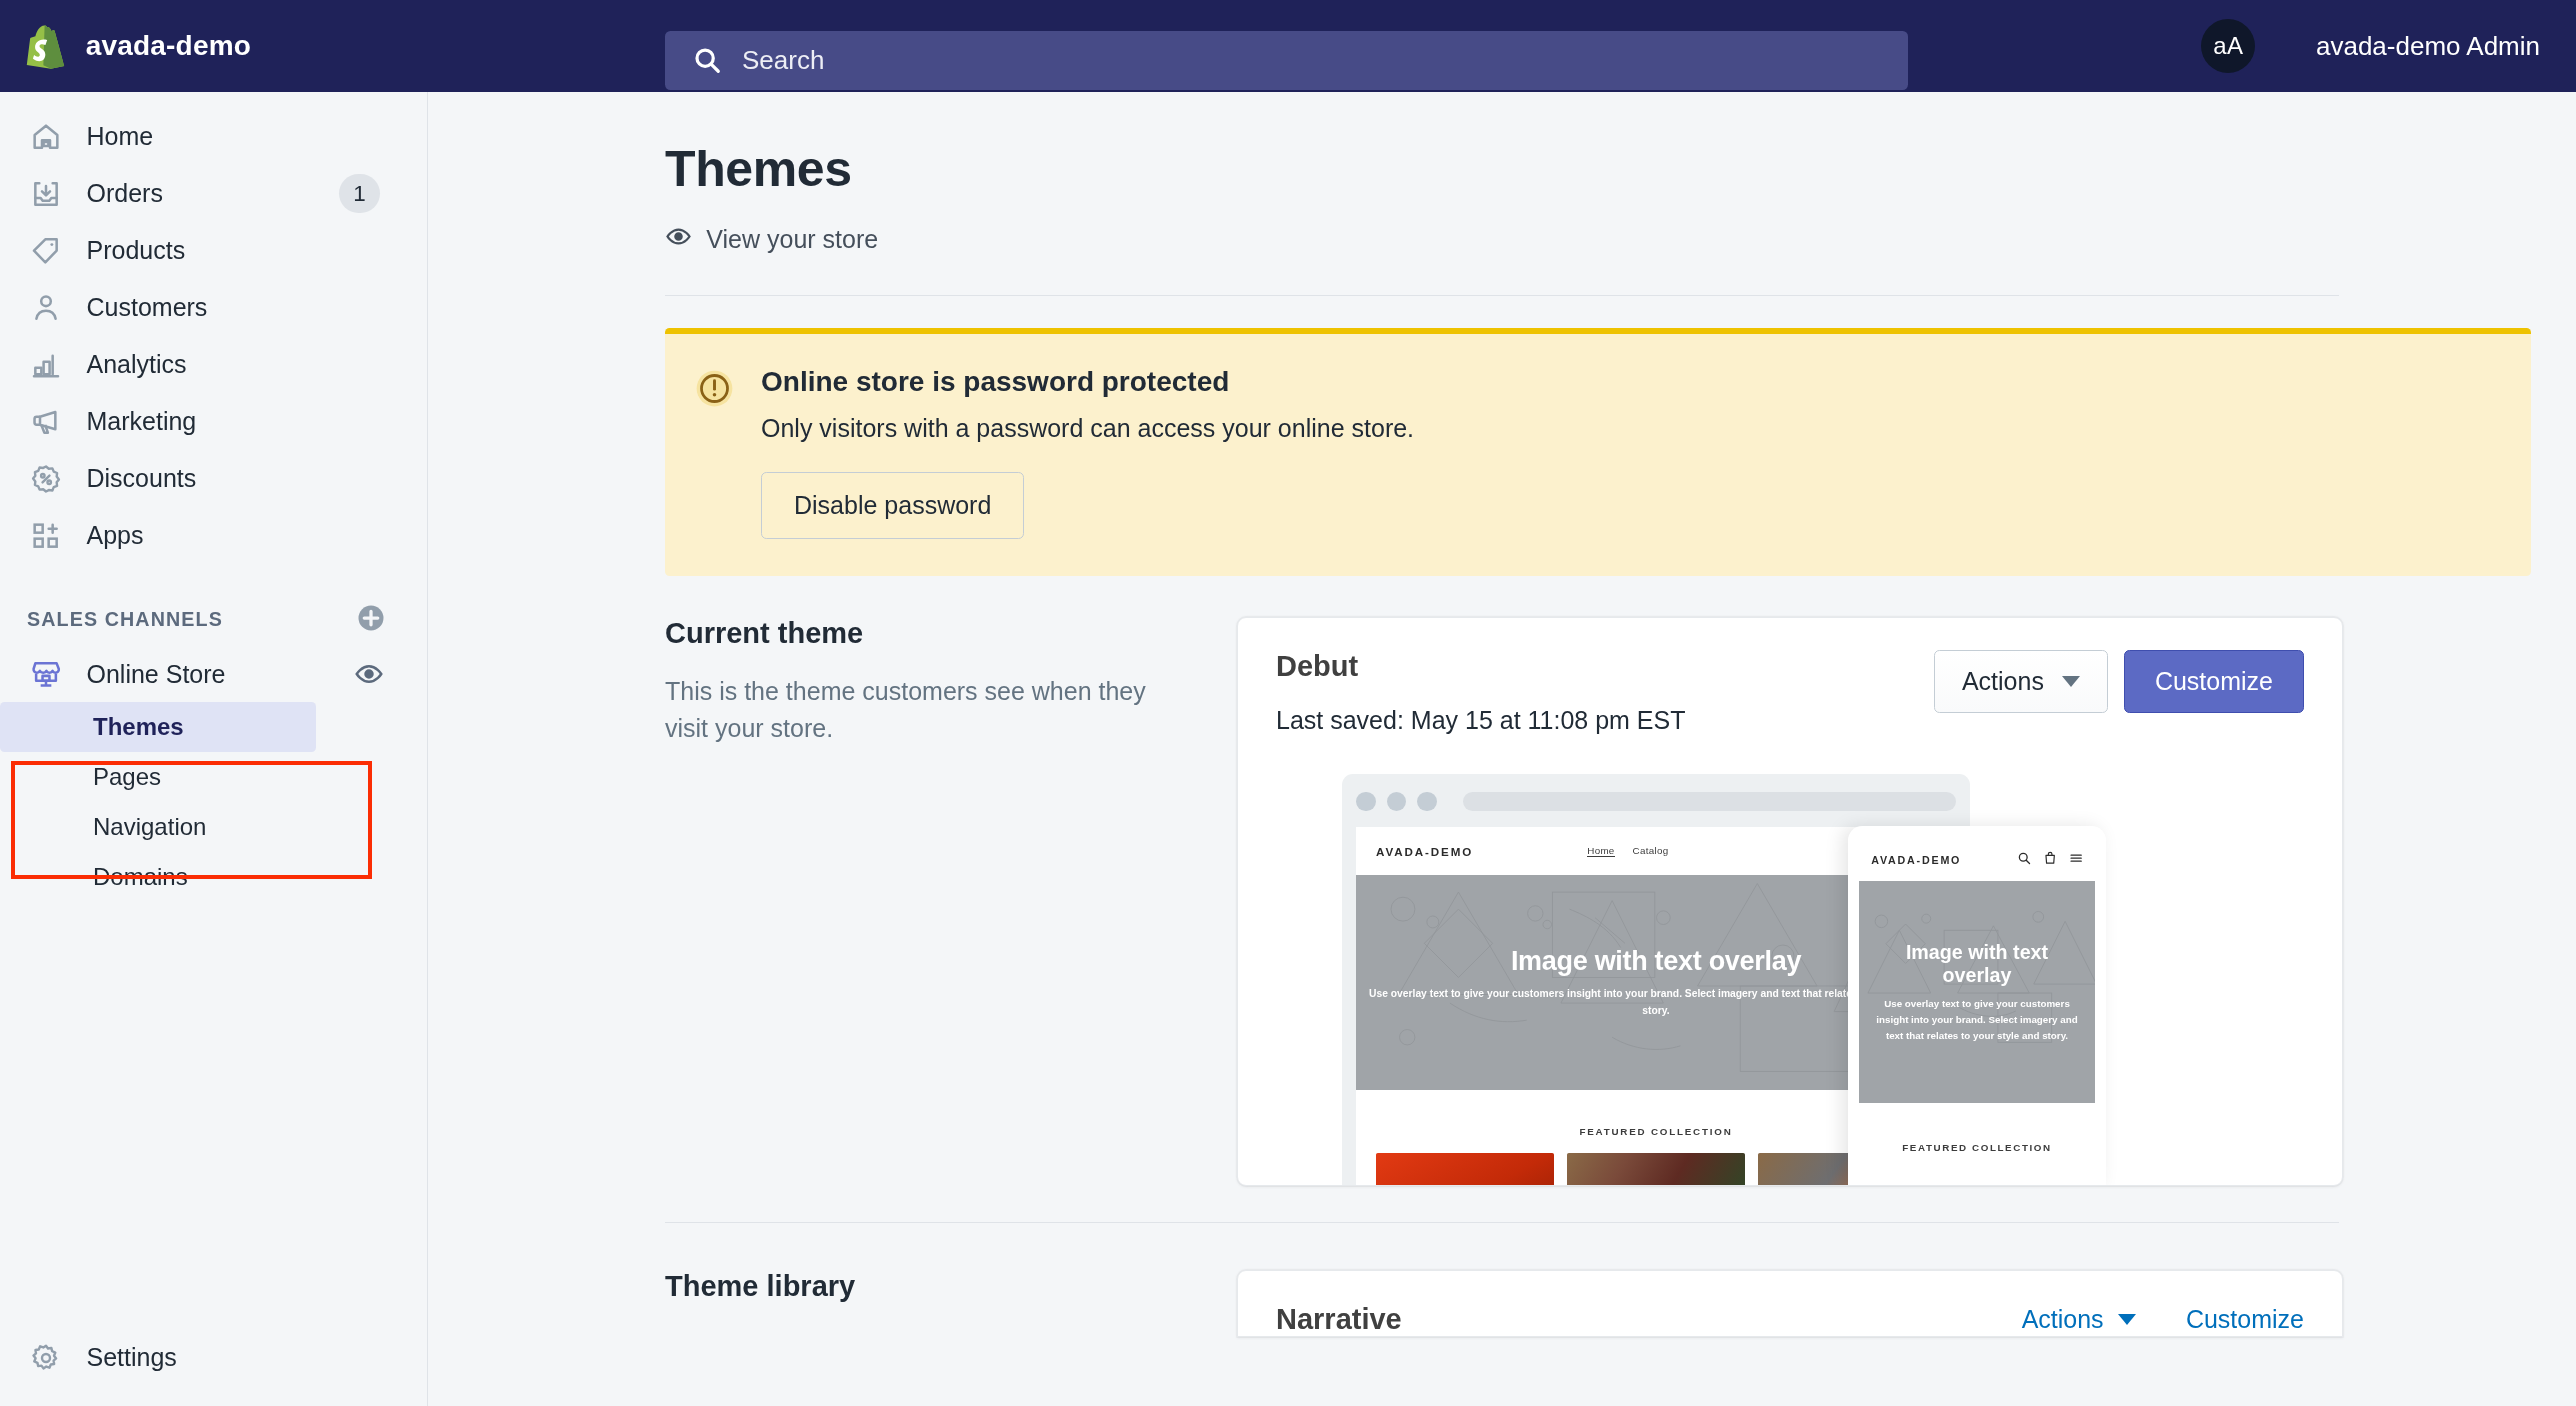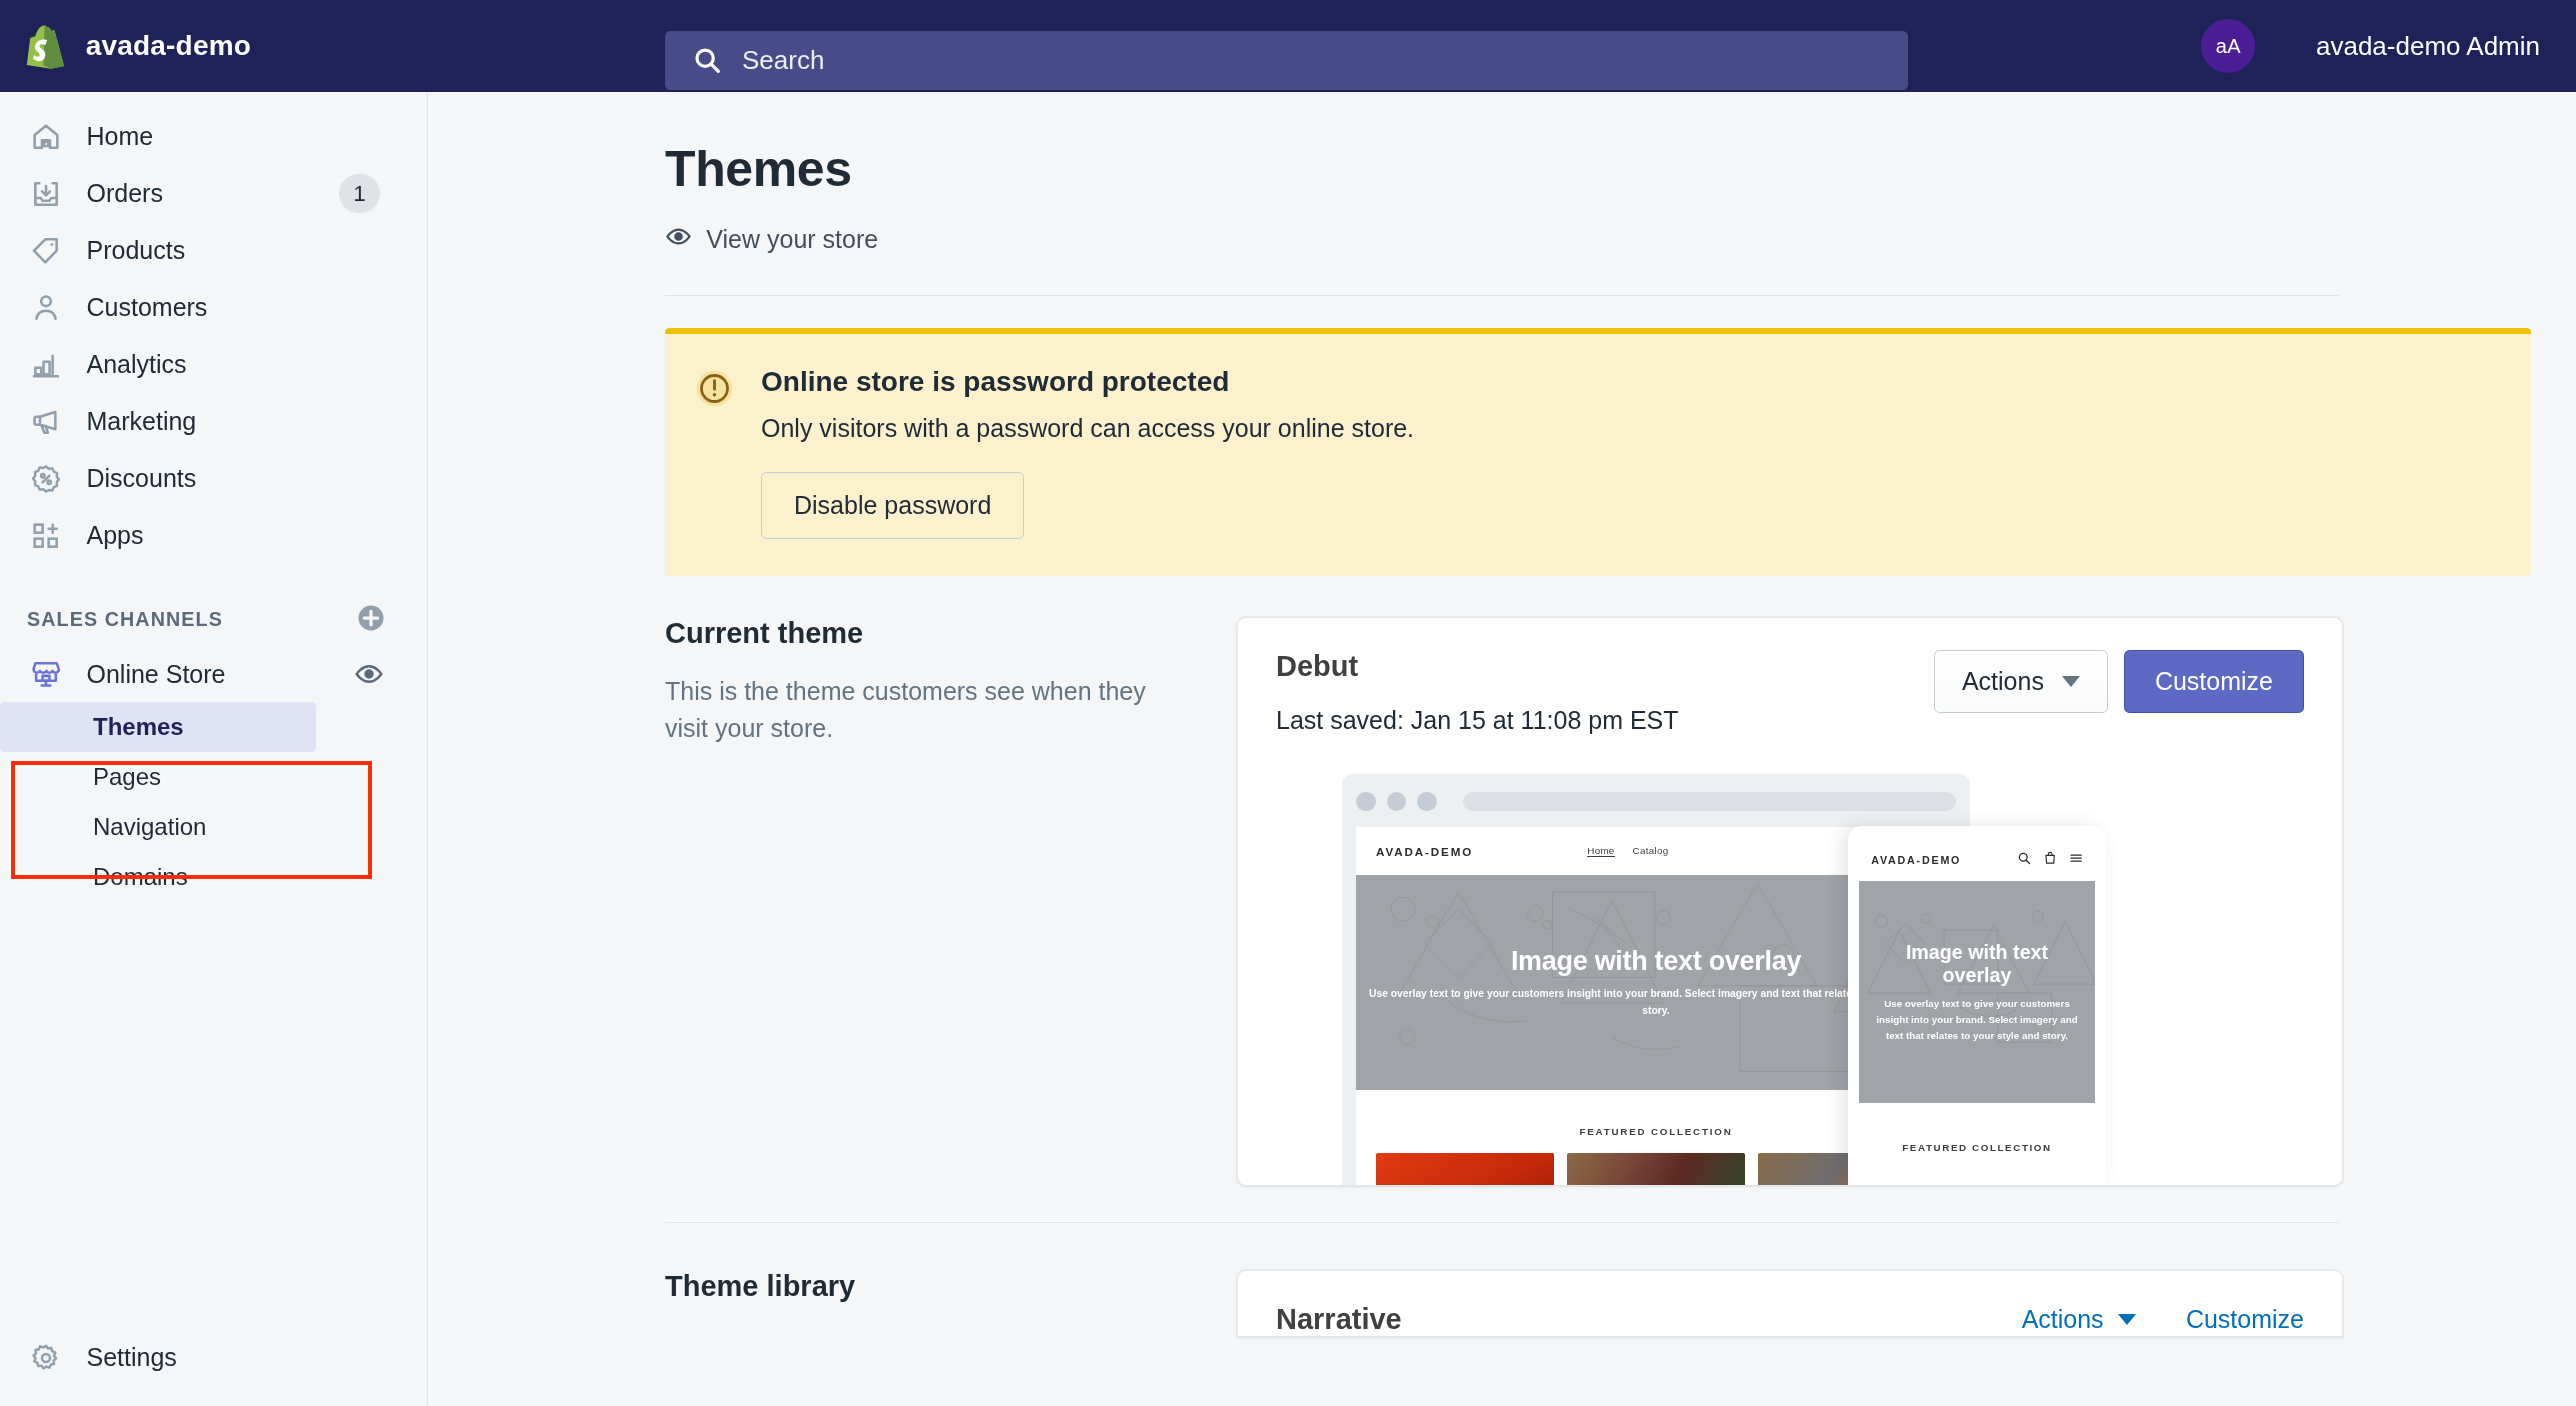--- a/index.html
+++ b/index.html
@@ -20,22 +20,22 @@
   .search-wrap { position: absolute; left: 665px; top: 31px; width: 1243px; height: 59px; }
   .search-box {
     width: 100%; height: 100%; background: #474B87; border: none; border-radius: 5.4px;
     color: #FFFFFF; font-size: 26px; font-family: "Liberation Sans", sans-serif;
     padding-left: 77px; outline: none;
   }
   .search-box::placeholder { color: #EDEEF5; opacity: 1; }
   .search-icon-abs { position: absolute; left: 27px; top: 14.3px; pointer-events: none; }
   .user-area { position: absolute; right: 36px; top: 0; height: 92px; display: flex; align-items: center; gap: 19.7px; }
   .avatar {
-    width: 54px; height: 54px; border-radius: 50%; background: #4c1d95;
-    color: #FFFFFF; font-size: 20px; display: flex; align-items: center; justify-content: center;
+    width: 54px; height: 54px; border-radius: 50%; background: #0f172a;
+    color: #FFFFFF; font-size: 24px; display: flex; align-items: center; justify-content: center;
     letter-spacing: 0.4px;
   }
   .user-name { color: #FFFFFF; font-size: 26px; margin-left: 41px; }
 
   
   .sidebar {
     position: absolute; top: 92px; left: 0; width: 428px; height: 1314px;
     background: #F4F6F8; border-right: 0.9px solid #DFE3E8;
   }
   .nav-section { padding-top: 16px; }
@@ -406,21 +406,21 @@
   <div class="section">
     <div class="sec-left">
       <div class="sec-title">Current theme</div>
       <div class="sec-desc">This is the theme customers see when they visit your store.</div>
     </div>
 
     <div class="card">
       <div class="card-head">
         <div>
           <div class="theme-name">Debut</div>
-          <div class="theme-saved">Last saved: Jan 15 at 11:08 pm EST</div>
+          <div class="theme-saved">Last saved: May 15 at 11:08 pm EST</div>
         </div>
         <div class="btn-row">
           <button class="btn-actions">
             <span>Actions</span>
             <span class="caret-down"></span>
           </button>
           <button class="btn-primary">Customize</button>
         </div>
       </div>
 

